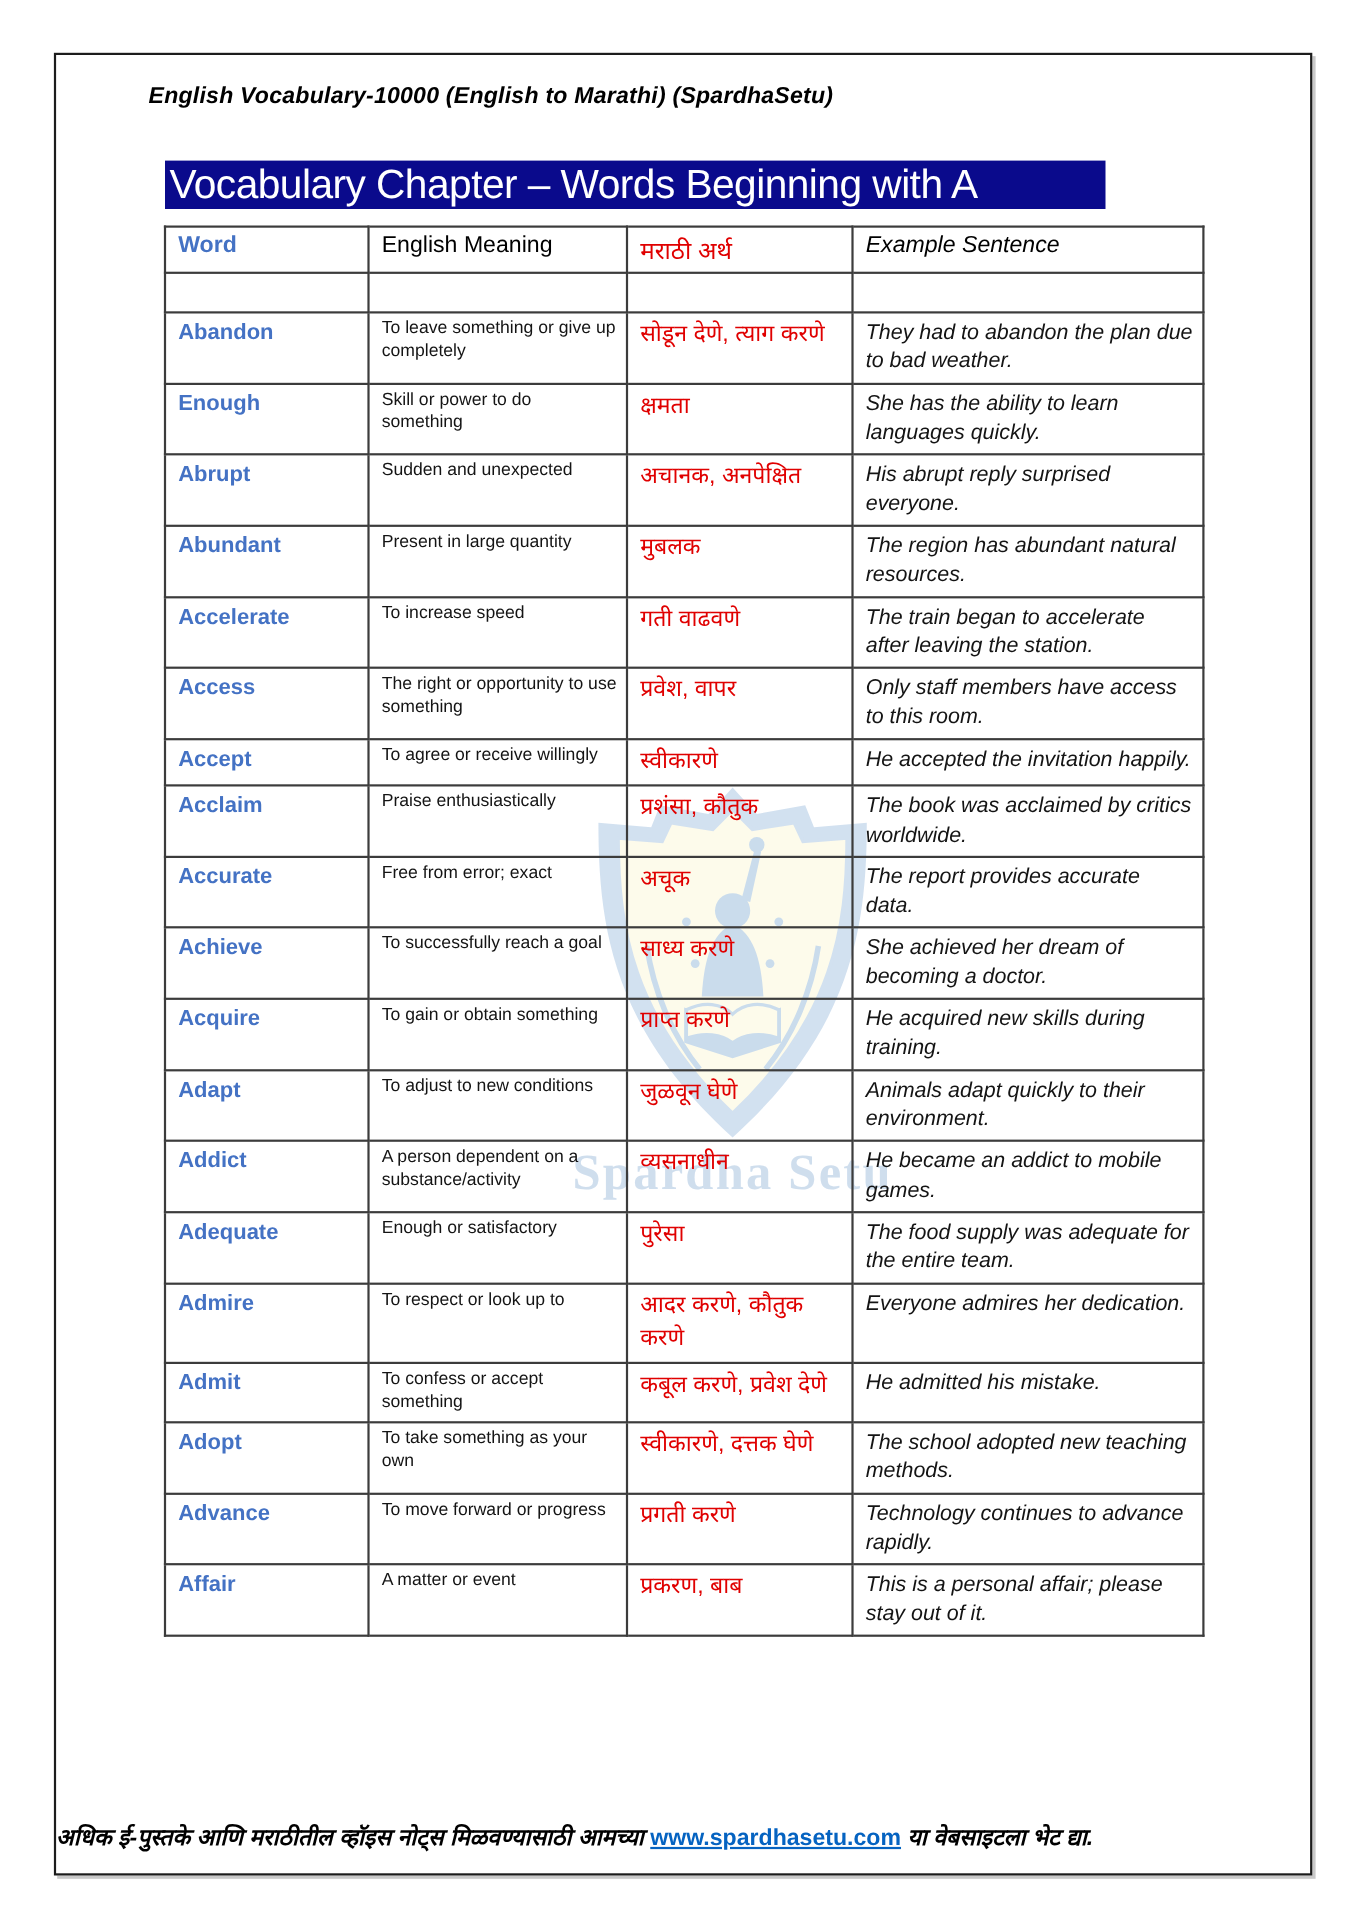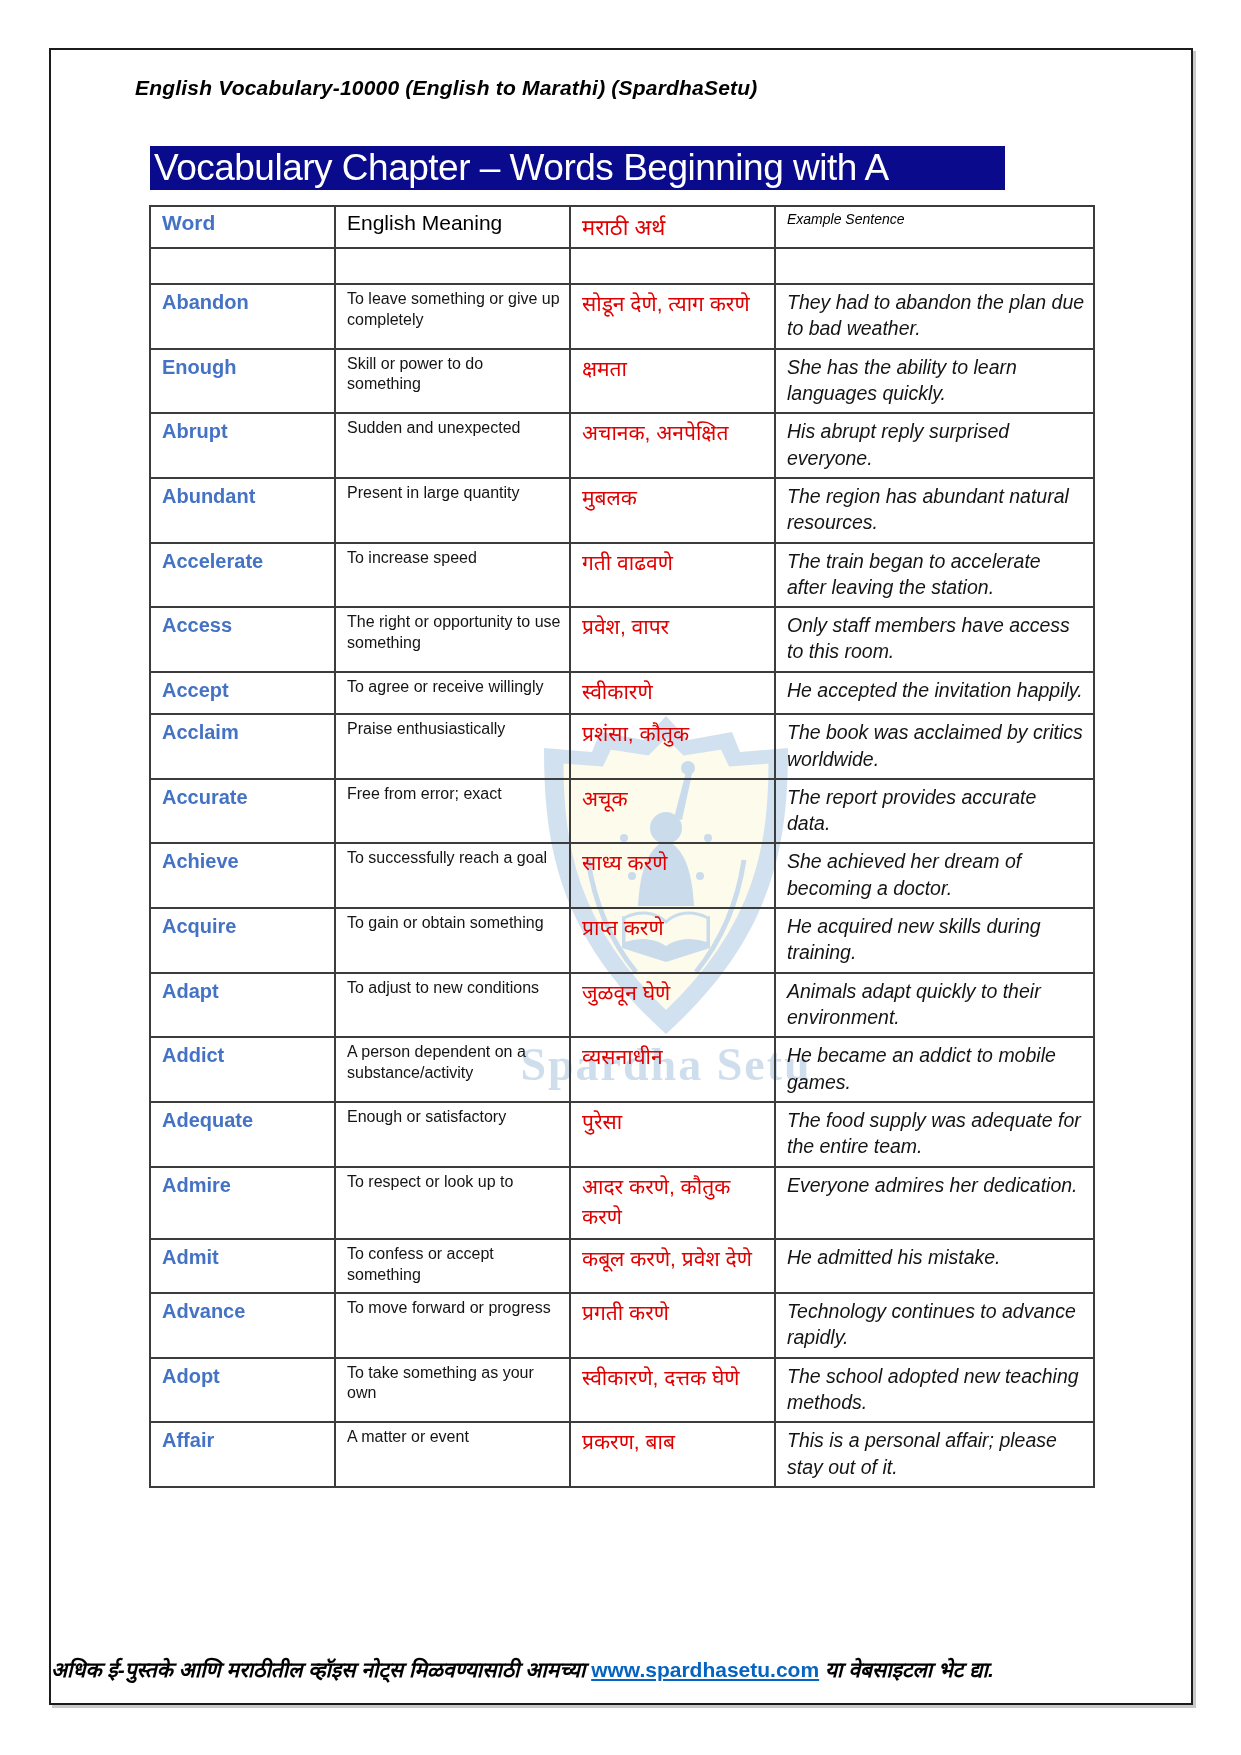--- a/index.html
+++ b/index.html
@@ -54,21 +54,21 @@
   table.vocab col.c3{width:205px;}
   table.vocab col.c4{width:319px;}
   table.vocab th,table.vocab td{
     border:2px solid var(--border_dark);
     vertical-align:top;text-align:left;
     padding:4px 8px 6px 11px;
   }
   th.h-word{color:var(--word_blue);font-size:21px;font-weight:bold;}
   th.h-meaning{color:#000;font-size:21px;font-weight:normal;}
   th.h-marathi{color:var(--marathi_red);font-size:22px;font-weight:normal;padding-top:8px;border-radius:21px;}
-  th.h-example{color:#000;font-size:14px;font-weight:normal;font-style:italic;margin-top:12px;}
+  th.h-example{color:#000;font-size:21px;font-weight:normal;font-style:italic;margin-top:12px;}
   td.c-word{color:var(--word_blue);font-weight:bold;font-size:20px;line-height:1.3;}
   td.c-meaning{color:#141414;font-size:16px;line-height:1.3;}
   td.c-marathi{color:var(--marathi_red);font-size:21px;line-height:1.45;padding-top:7px;}
   td.c-example{color:#141414;font-size:19.5px;font-style:italic;line-height:1.35;}
   tbody tr.spacer-row td{height:36px;}
   .footer{
     position:absolute;left:0;bottom:20px;width:100%;text-align:left;
     font-size:21px;font-weight:bold;font-style:italic;color:#000;
   }
   .footer a{
@@ -236,33 +236,33 @@
   </tr>
 
   <tr>
     <td class="c-word">Admit</td>
     <td class="c-meaning">To confess or accept something</td>
     <td class="c-marathi">कबूल करणे, प्रवेश देणे</td>
     <td class="c-example">He admitted his mistake.</td>
   </tr>
 
   <tr>
+    <td class="c-word">Adopt</td>
+    <td class="c-meaning">To take something as your own</td>
+    <td class="c-marathi">स्वीकारणे, दत्तक घेणे</td>
+    <td class="c-example">The school adopted new teaching methods.</td>
+  </tr>
+
+  <tr>
     <td class="c-word">Advance</td>
     <td class="c-meaning">To move forward or progress</td>
     <td class="c-marathi">प्रगती करणे</td>
     <td class="c-example">Technology continues to advance rapidly.</td>
   </tr>
 
-  <tr>
-    <td class="c-word">Adopt</td>
-    <td class="c-meaning">To take something as your own</td>
-    <td class="c-marathi">स्वीकारणे, दत्तक घेणे</td>
-    <td class="c-example">The school adopted new teaching methods.</td>
-  </tr>
-
 
   <tr>
     <td class="c-word">Affair</td>
     <td class="c-meaning">A matter or event</td>
     <td class="c-marathi">प्रकरण, बाब</td>
     <td class="c-example">This is a personal affair; please stay out of it.</td>
   </tr>
 </tbody>
   </table>
 

